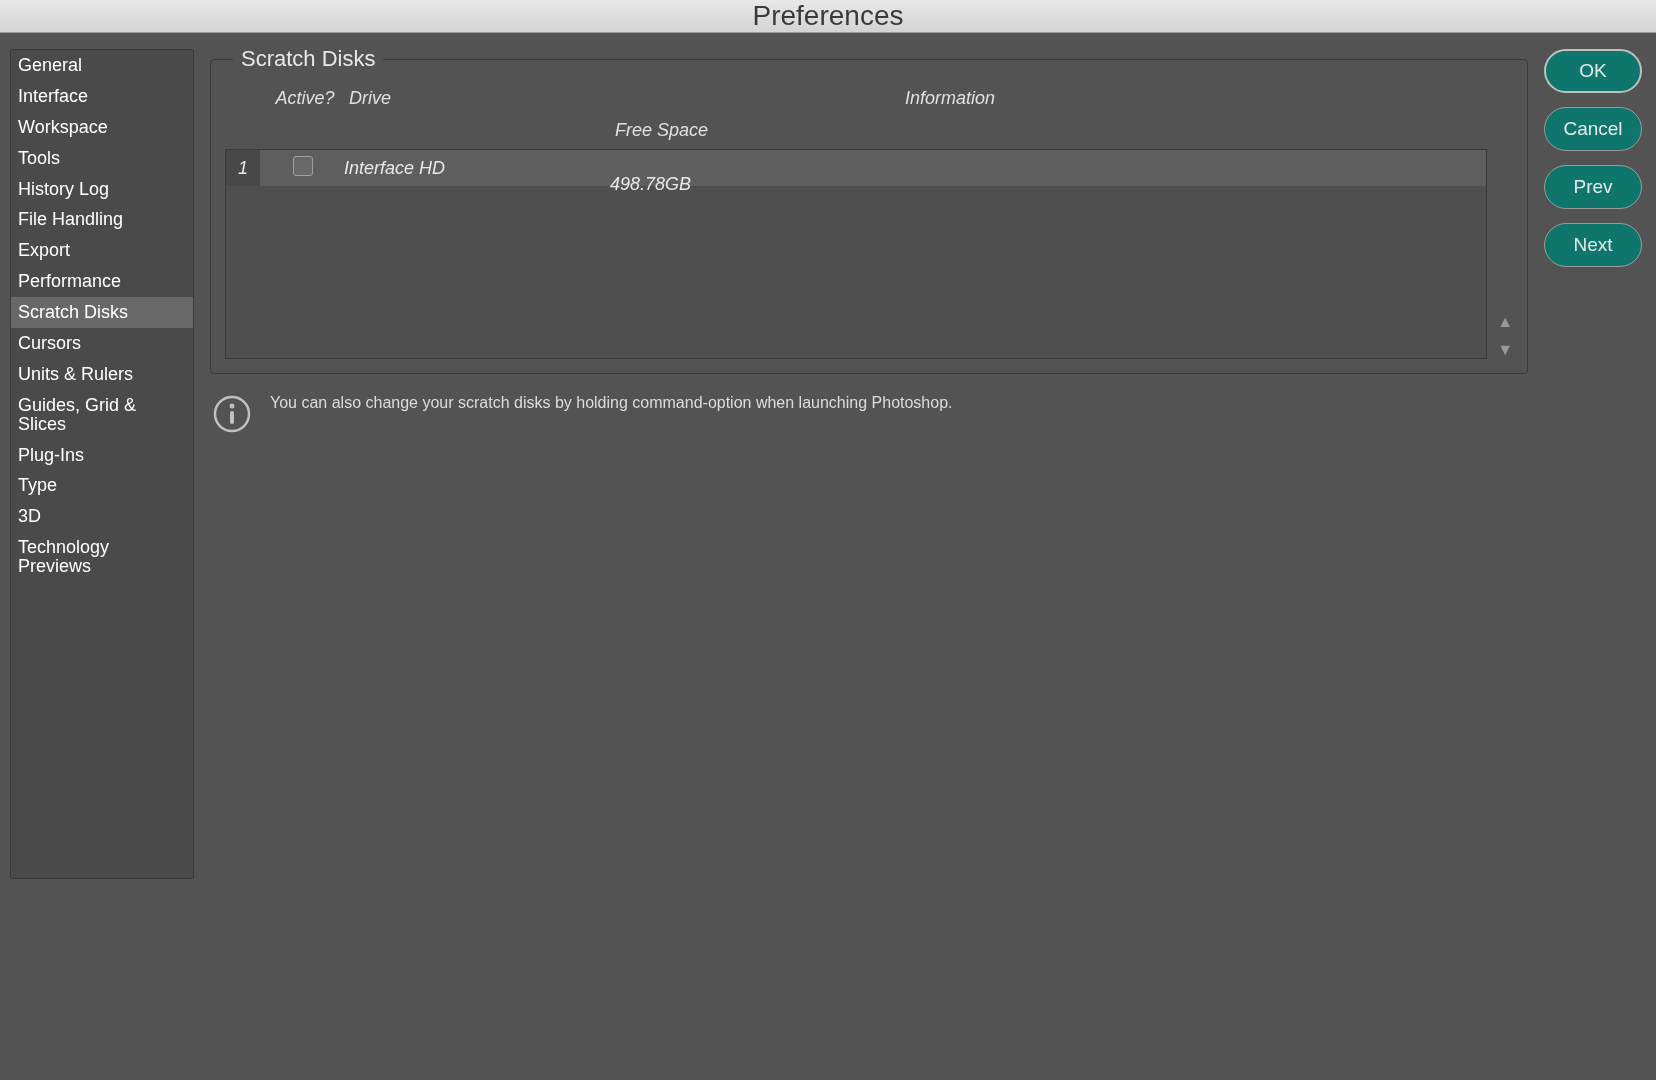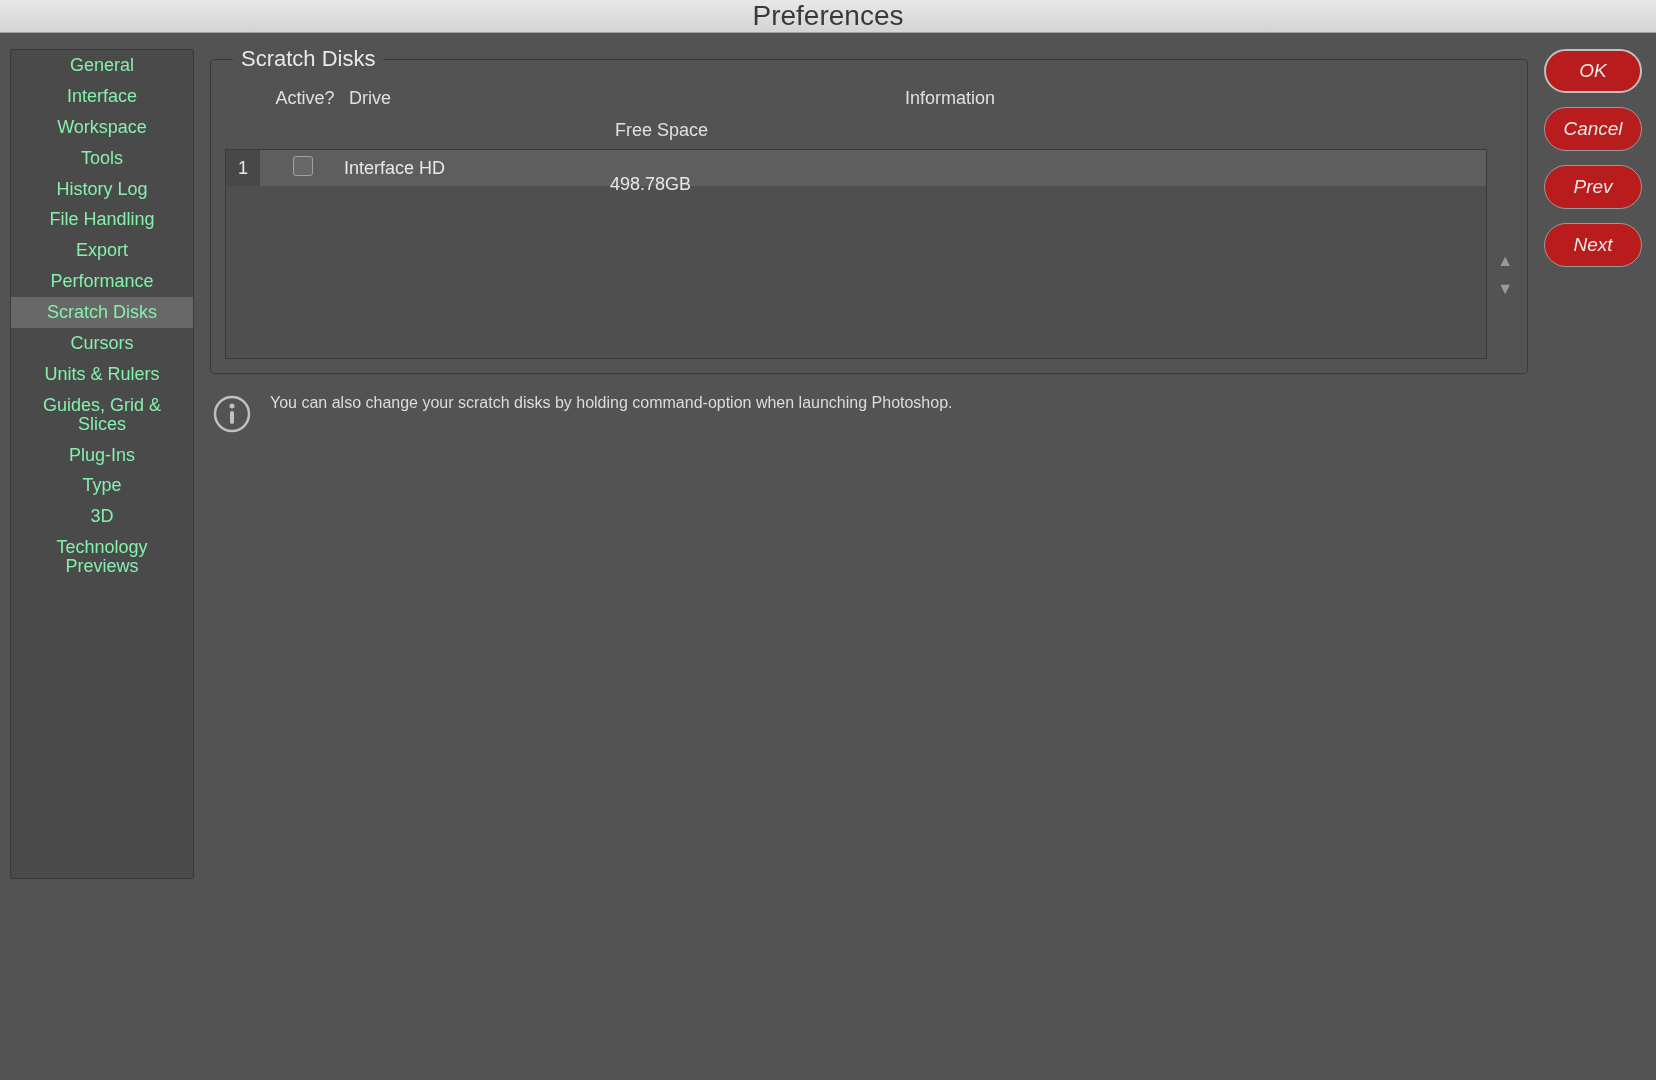--- a/index.html
+++ b/index.html
@@ -36,25 +36,24 @@
     .sidebar {
       width: 184px;
       background: #4a4a4a;
       border: 1px solid #3a3a3a;
       border-radius: 2px;
       height: 830px;
       overflow: hidden;
     }
     .sidebar-item {
       padding: 6px 7px;
-      color: #86efac;
+      color: #ffffff;
       font-size: 18px;
       cursor: pointer;
       line-height: 1.05;
-      text-align: center;
     }
     .sidebar-item.selected {
       background: #686868;
     }
     .main-panel {
       flex: 1;
       display: flex;
       flex-direction: column;
     }
     .panel-group {
@@ -68,22 +67,23 @@
       position: absolute;
       top: -14px;
       left: 22px;
       color: #e8e8e8;
       font-size: 22px;
       padding: 0 8px;
       background: #535353;
     }
     .table-wrapper {
       display: flex;
-      align-items: center;
+      align-items: flex-end;
       gap: 10px;
+      font-style: italic;
     }
     .disk-table {
       flex: 1;
       margin-top: 14px;
     }
     .table-header {
       display: flex;
       color: #e0e0e0;
       font-size: 18px;
       padding: 4px 0 8px 0;
@@ -162,28 +162,27 @@
     .button-column {
       width: 98px;
       display: flex;
       flex-direction: column;
       gap: 14px;
     }
     .dlg-button {
       height: 44px;
       border: 1px solid #9a9a9a;
       border-radius: 22px;
-      background: #b91c1c;
+      background: #0f766e;
       color: #e8e8e8;
       font-size: 19px;
       display: flex;
       align-items: center;
       justify-content: center;
       cursor: pointer;
-      font-style: italic;
     }
     .dlg-button.primary {
       border: 2px solid #c0c0c0;
     }
   </style>
 </head>
 <body>
 
 <div class="titlebar">
   <span class="titlebar-text">Preferences</span>

